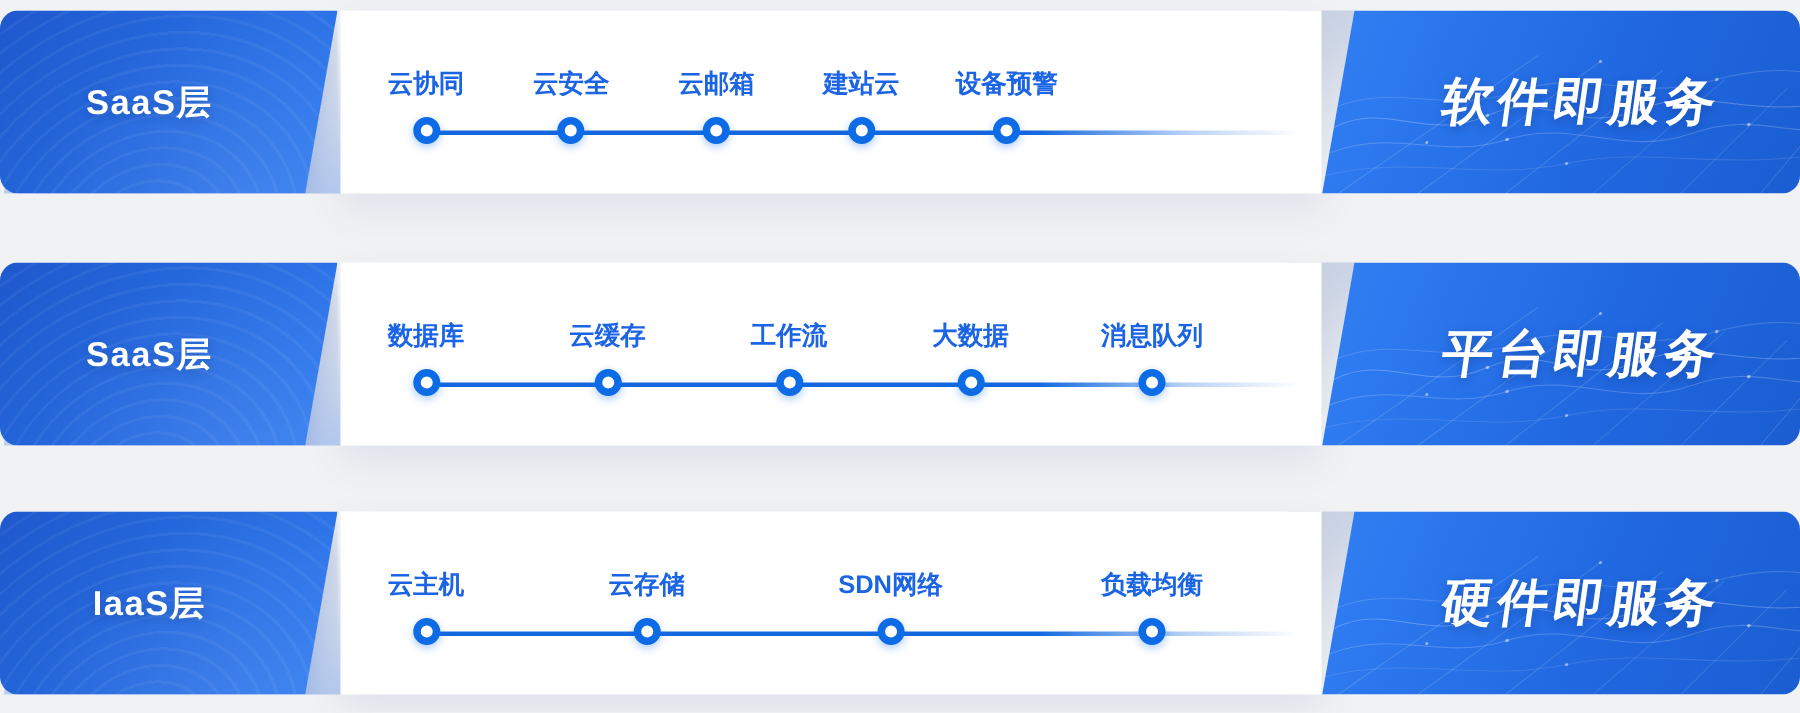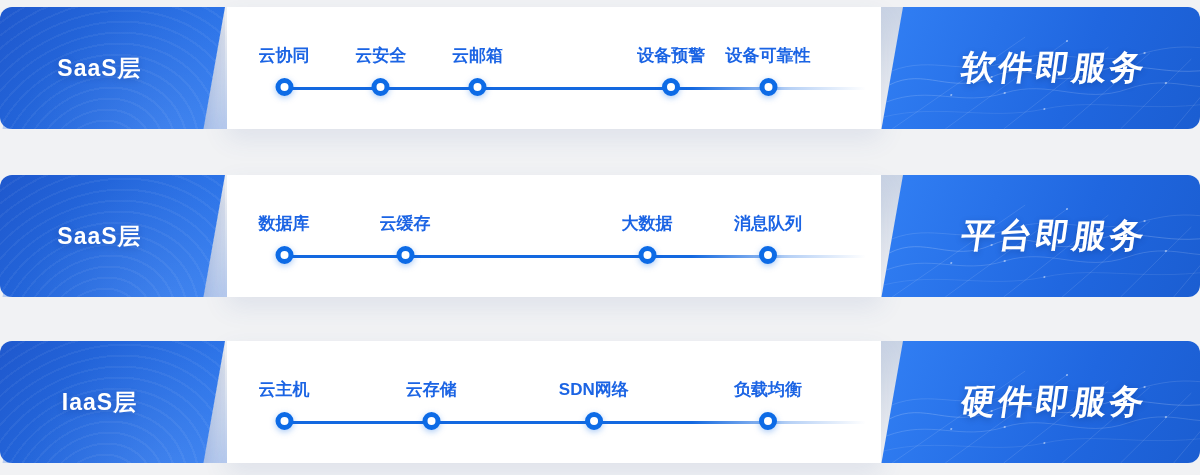--- a/index.html
+++ b/index.html
@@ -123,26 +123,26 @@
           <div class="tl-node"></div>
         </div>
         <div class="tl-item" style="left: 20%;">
           <div class="tl-label">云安全</div>
           <div class="tl-node"></div>
         </div>
         <div class="tl-item" style="left: 40%; justify-content: space-between;">
           <div class="tl-label">云邮箱</div>
           <div class="tl-node"></div>
         </div>
+        <div class="tl-item" style="left: 60%;">
+          <div class="tl-label">建站云</div>
+          <div class="tl-node"></div>
+        </div>
         <div class="tl-item" style="left: 80%;">
           <div class="tl-label">设备预警</div>
-          <div class="tl-node"></div>
-        </div>
-        <div class="tl-item" style="left: 100%;">
-          <div class="tl-label">设备可靠性</div>
           <div class="tl-node"></div>
         </div>
       </div>
   </div>
   <div class="band-left">
     <div class="fill"></div>
     <div class="layer-title">SaaS层</div>
   </div>
   <div class="band-right">
     <div class="fill">
@@ -161,20 +161,24 @@
     <div class="timeline">
       <div class="tl-line"></div>
     <div class="tl-item" style="left: 0%;">
           <div class="tl-label">数据库</div>
           <div class="tl-node"></div>
         </div>
         <div class="tl-item" style="left: 25%;">
           <div class="tl-label">云缓存</div>
           <div class="tl-node"></div>
         </div>
+        <div class="tl-item" style="left: 50%;">
+          <div class="tl-label">工作流</div>
+          <div class="tl-node"></div>
+        </div>
         <div class="tl-item" style="left: 75%;">
           <div class="tl-label">大数据</div>
           <div class="tl-node"></div>
         </div>
         <div class="tl-item" style="left: 100%; text-align: center;">
           <div class="tl-label">消息队列</div>
           <div class="tl-node"></div>
         </div>
       </div>
   </div>

